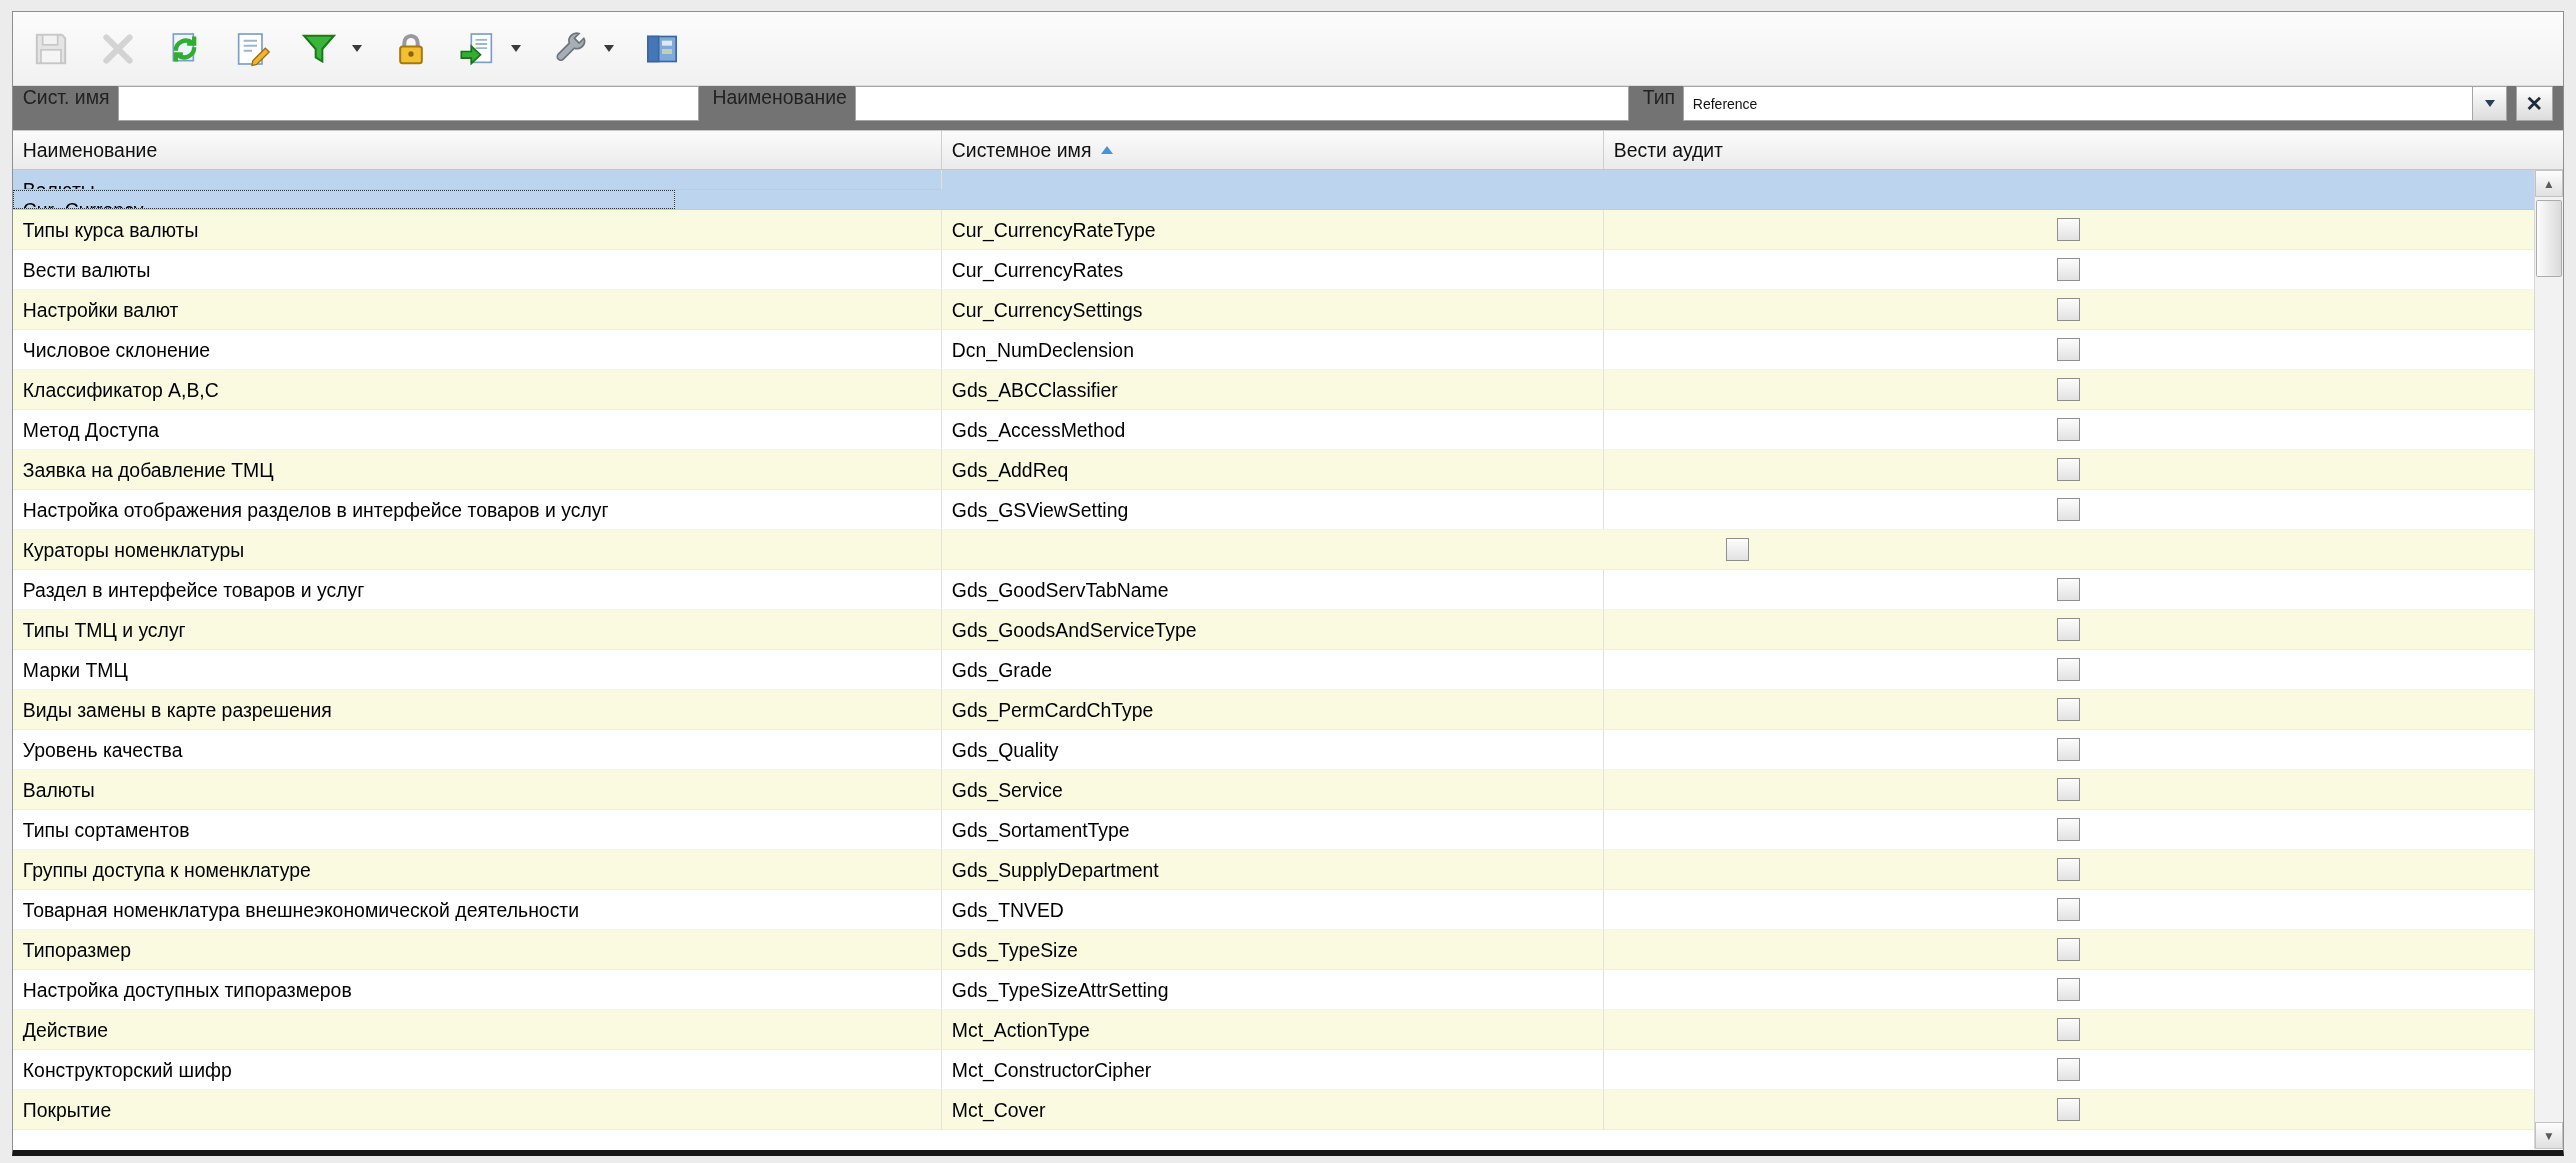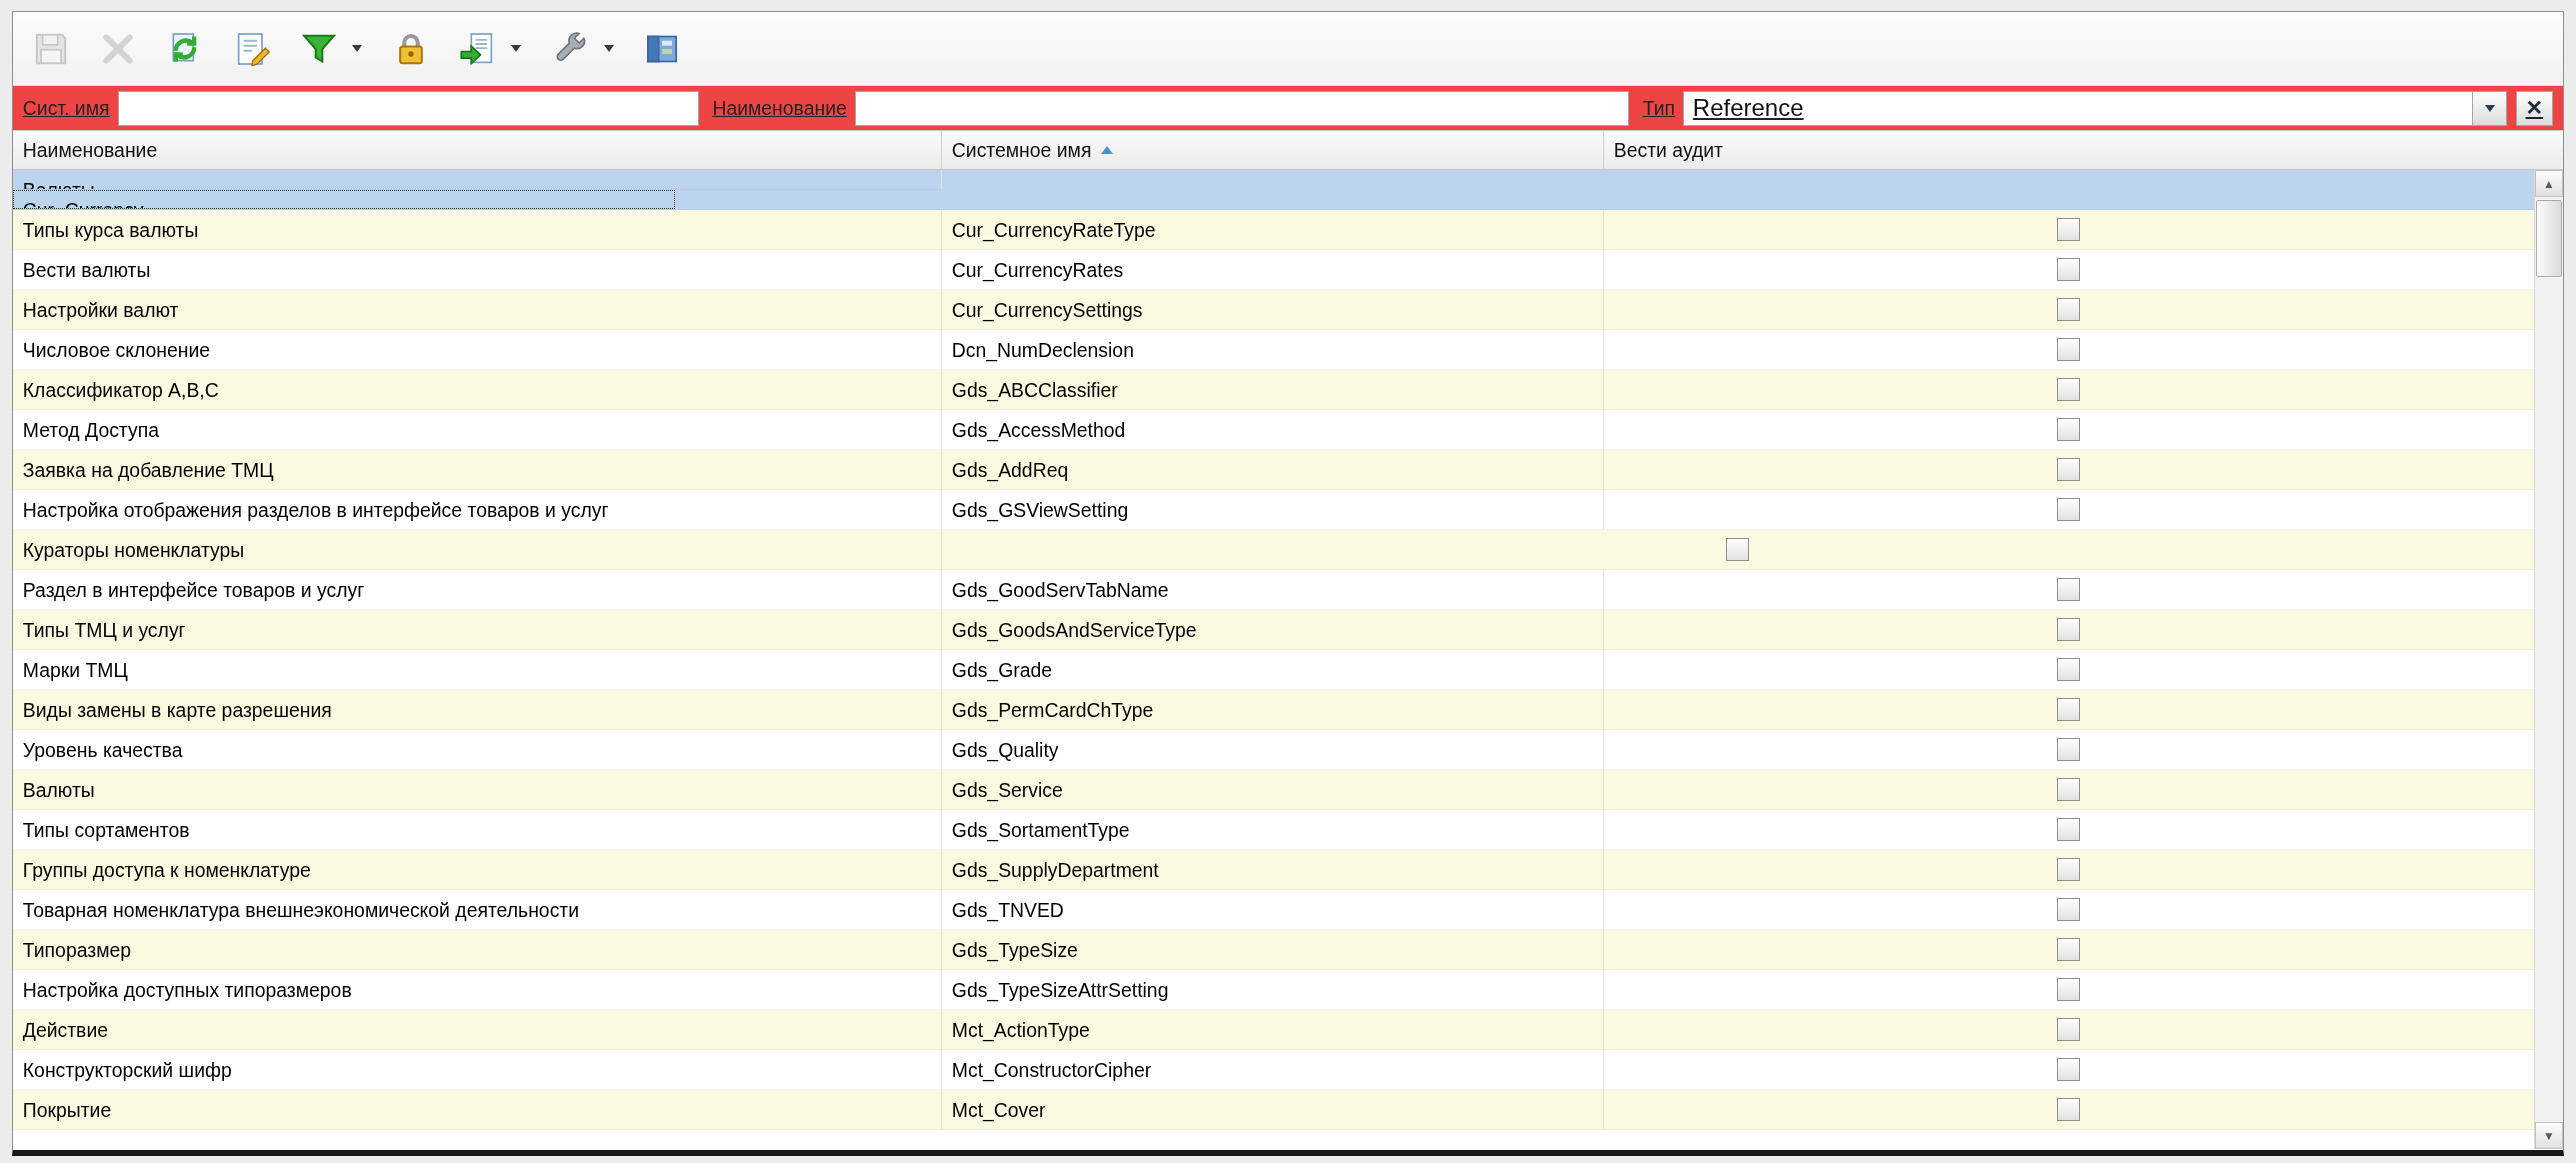--- a/index.html
+++ b/index.html
@@ -44,25 +44,25 @@
   .tb-caret i {
     width: 0; height: 0; display: block;
     border-left: 5.9px solid transparent;
     border-right: 5.9px solid transparent;
     border-top: 7.6px solid #3a3a3a;
   }
 
   
   .filterbar {
     height: 45px;
-    display: flex; align-items: center;
+    display: flex; 
     padding: 0 10px;
-    background: #ef4444;
+    background: #737373;
     border-bottom: 0.8px solid #c9c9c9;
-    font-size: 19.4px; color: #222; text-decoration: underline;
+    font-size: 19.4px; color: #222;
   }
   .fb-label { margin-right: 8.4px; white-space: nowrap; }
   .fb-input {
     height: 35px;
     border: 0.8px solid #a5a5a5;
     background: #fff;
     font-family: "Liberation Sans", sans-serif;
     font-size: 19.4px; color: #111;
     padding: 0 6.7px;
     margin-right: 13.5px;
@@ -72,21 +72,21 @@
   .fb-input.name { width: 774px; }
   .combo {
     flex: 1;
     height: 35px;
     border: 0.8px solid #a5a5a5;
     background: #fff;
     display: flex; align-items: center;
     position: relative;
     margin-right: 8.4px;
   }
-  .combo-value { padding-left: 8.4px; font-size: 24px; color: #111; flex: 1; }
+  .combo-value { padding-left: 8.4px; font-size: 14px; color: #111; flex: 1; }
   .combo-btn {
     width: 34px; height: 100%;
     border-left: 0.8px solid #a5a5a5;
     background: linear-gradient(#fefefe, #dcdcdc);
     display: flex; align-items: center; justify-content: center;
   }
   .combo-btn i {
     width: 0; height: 0; display: block;
     border-left: 5.9px solid transparent;
     border-right: 5.9px solid transparent;

